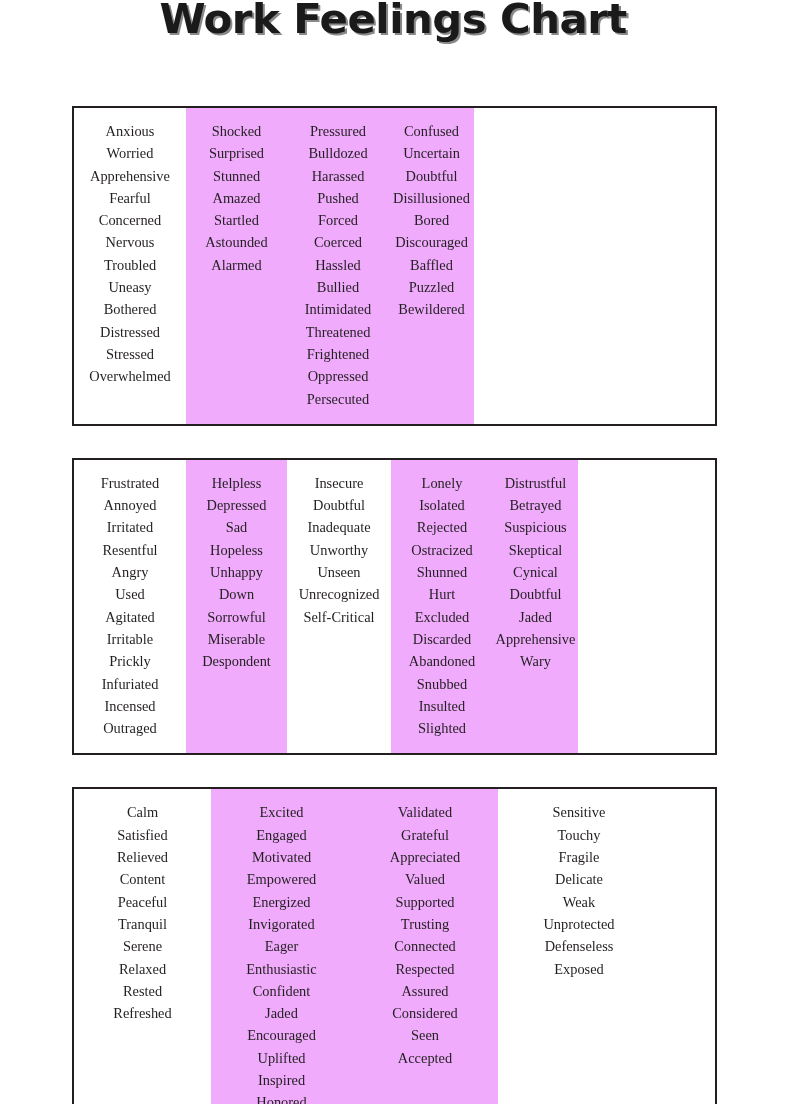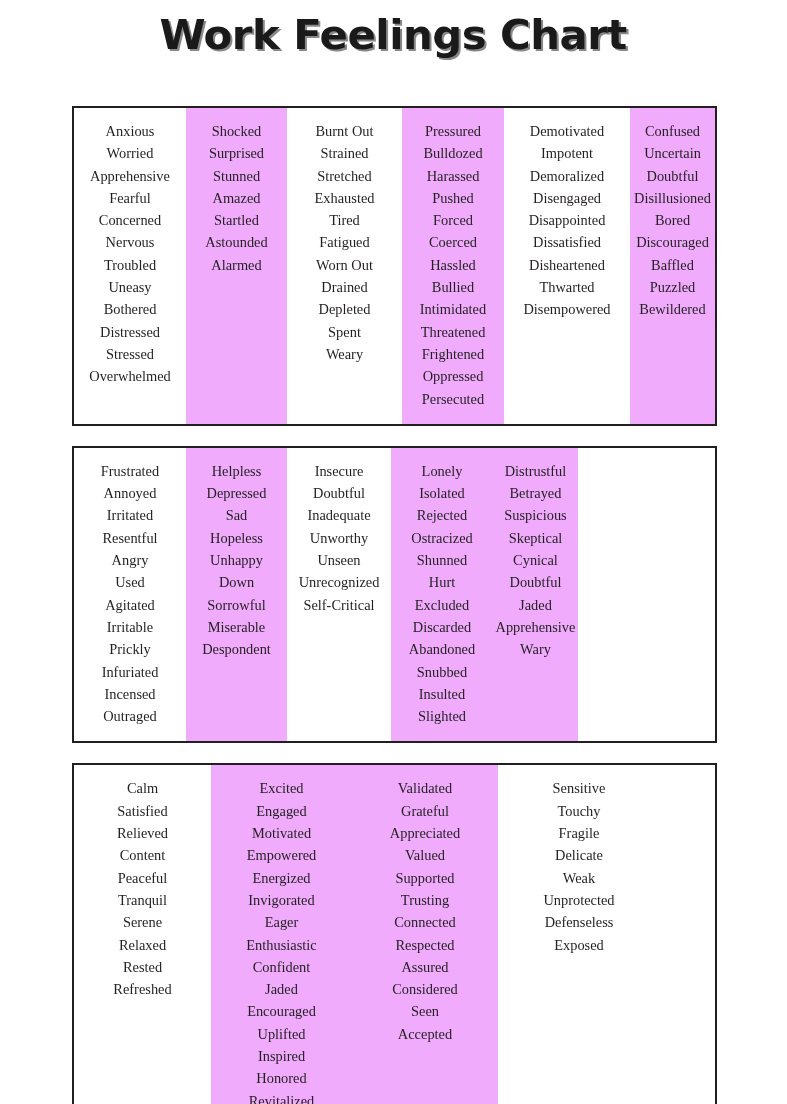--- a/index.html
+++ b/index.html
@@ -20,21 +20,21 @@
     position: relative;
     width: 787px;
     height: 1104px;
     box-sizing: border-box;
   }
 
   
   .title-wrap {
     height: 70px;
     display: flex;
-    align-items: center;
+    align-items: flex-end;
     justify-content: center;
   }
   .page-title {
     font-family: "DejaVu Sans", sans-serif;
     font-weight: bold;
     font-size: 41px;
     letter-spacing: -0.5px;
     color: #1a1a1a;
     text-shadow: 2px 2px 0 rgba(40,40,45,0.55);
     white-space: nowrap;
@@ -48,21 +48,21 @@
   }
 
   .section {
     border: 2px solid #231f20;
     background: #ffffff;
     display: flex;
     box-sizing: border-box;
     overflow: hidden;
   }
   .section + .section {
-    margin-top: 20px;
+    margin-top: 32px;
   }
 
   .col {
     display: flex;
     flex-direction: column;
     align-items: center;
     padding: 12px 2px 14px 2px;
     box-sizing: border-box;
   }
   .col.shaded {
@@ -134,58 +134,34 @@
         </div>
         <div class="col c1 shaded">
           <div class="word">Shocked</div>
           <div class="word">Surprised</div>
           <div class="word">Stunned</div>
           <div class="word">Amazed</div>
           <div class="word">Startled</div>
           <div class="word">Astounded</div>
           <div class="word">Alarmed</div>
         </div>
-        <div class="col c2 plain">
-          <div class="word">Burnt Out</div>
-          <div class="word">Strained</div>
-          <div class="word">Stretched</div>
-          <div class="word">Exhausted</div>
-          <div class="word">Tired</div>
-          <div class="word">Fatigued</div>
-          <div class="word">Worn Out</div>
-          <div class="word">Drained</div>
-          <div class="word">Depleted</div>
-          <div class="word">Spent</div>
-          <div class="word">Weary</div>
-        </div>
         <div class="col c3 shaded">
           <div class="word">Pressured</div>
           <div class="word">Bulldozed</div>
           <div class="word">Harassed</div>
           <div class="word">Pushed</div>
           <div class="word">Forced</div>
           <div class="word">Coerced</div>
           <div class="word">Hassled</div>
           <div class="word">Bullied</div>
           <div class="word">Intimidated</div>
           <div class="word">Threatened</div>
           <div class="word">Frightened</div>
           <div class="word">Oppressed</div>
           <div class="word">Persecuted</div>
-        </div>
-        <div class="col c4 plain">
-          <div class="word">Demotivated</div>
-          <div class="word">Impotent</div>
-          <div class="word">Demoralized</div>
-          <div class="word">Disengaged</div>
-          <div class="word">Disappointed</div>
-          <div class="word">Dissatisfied</div>
-          <div class="word">Disheartened</div>
-          <div class="word">Thwarted</div>
-          <div class="word">Disempowered</div>
         </div>
         <div class="col c5 shaded">
           <div class="word">Confused</div>
           <div class="word">Uncertain</div>
           <div class="word">Doubtful</div>
           <div class="word">Disillusioned</div>
           <div class="word">Bored</div>
           <div class="word">Discouraged</div>
           <div class="word">Baffled</div>
           <div class="word">Puzzled</div>

